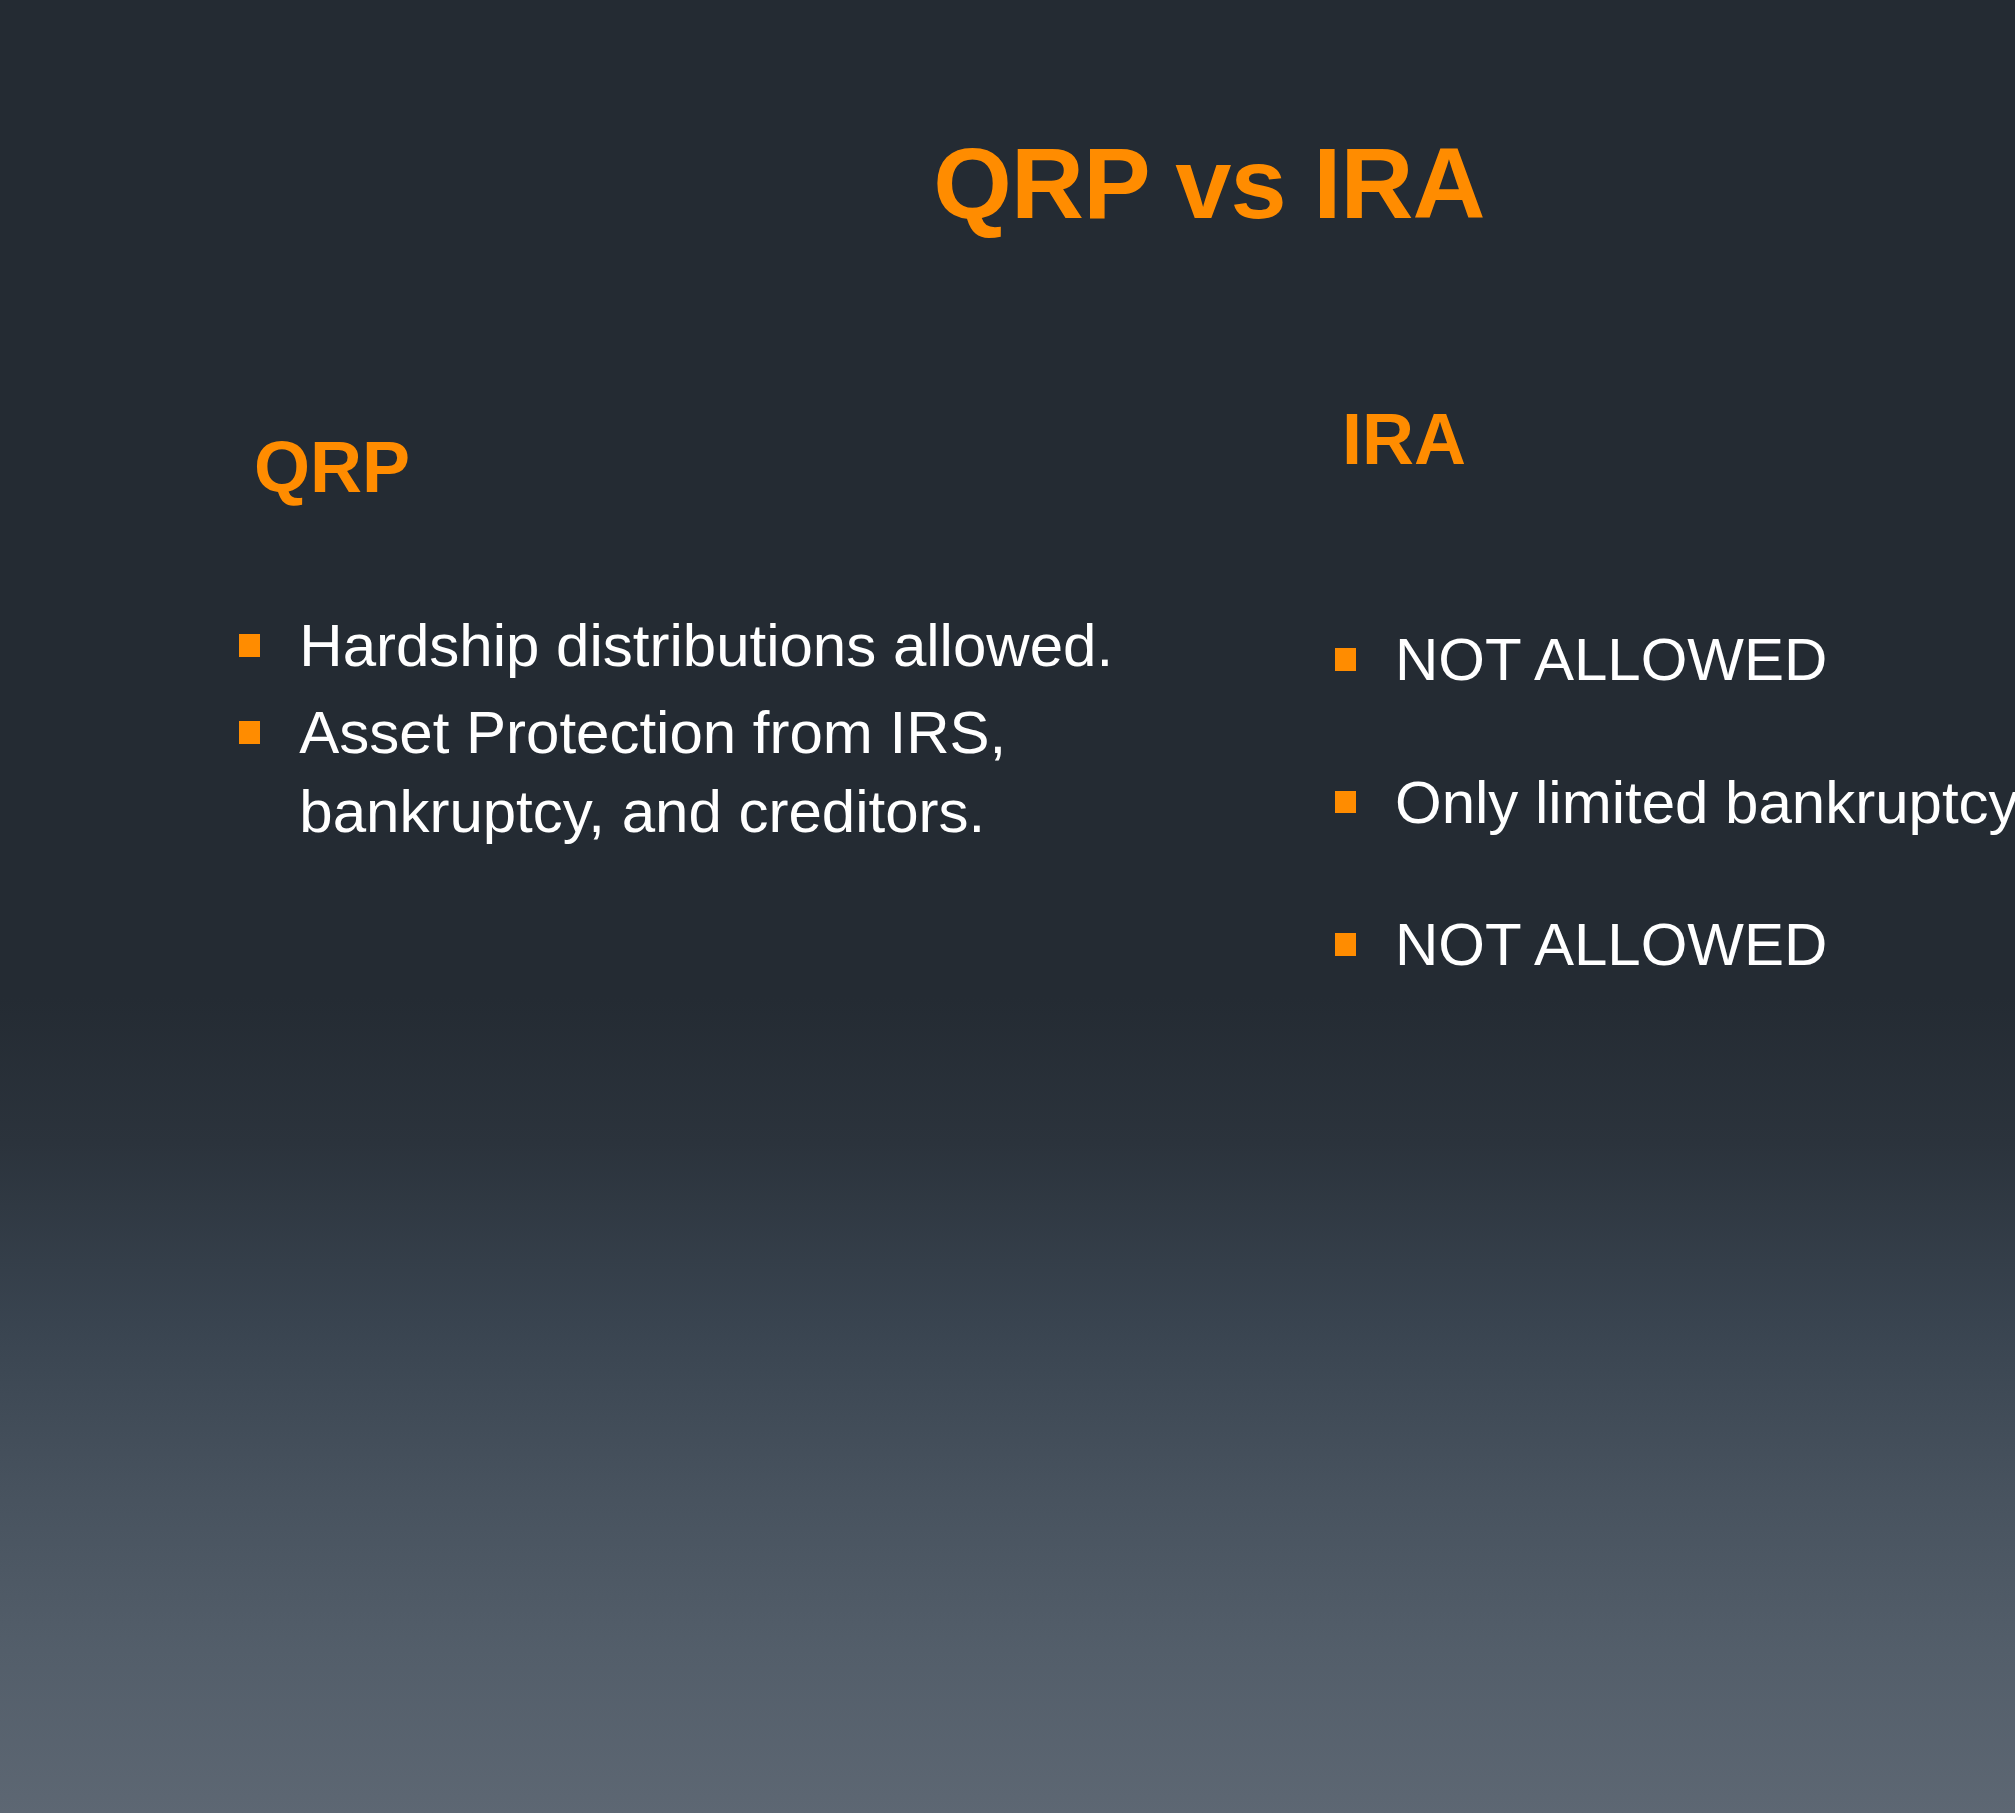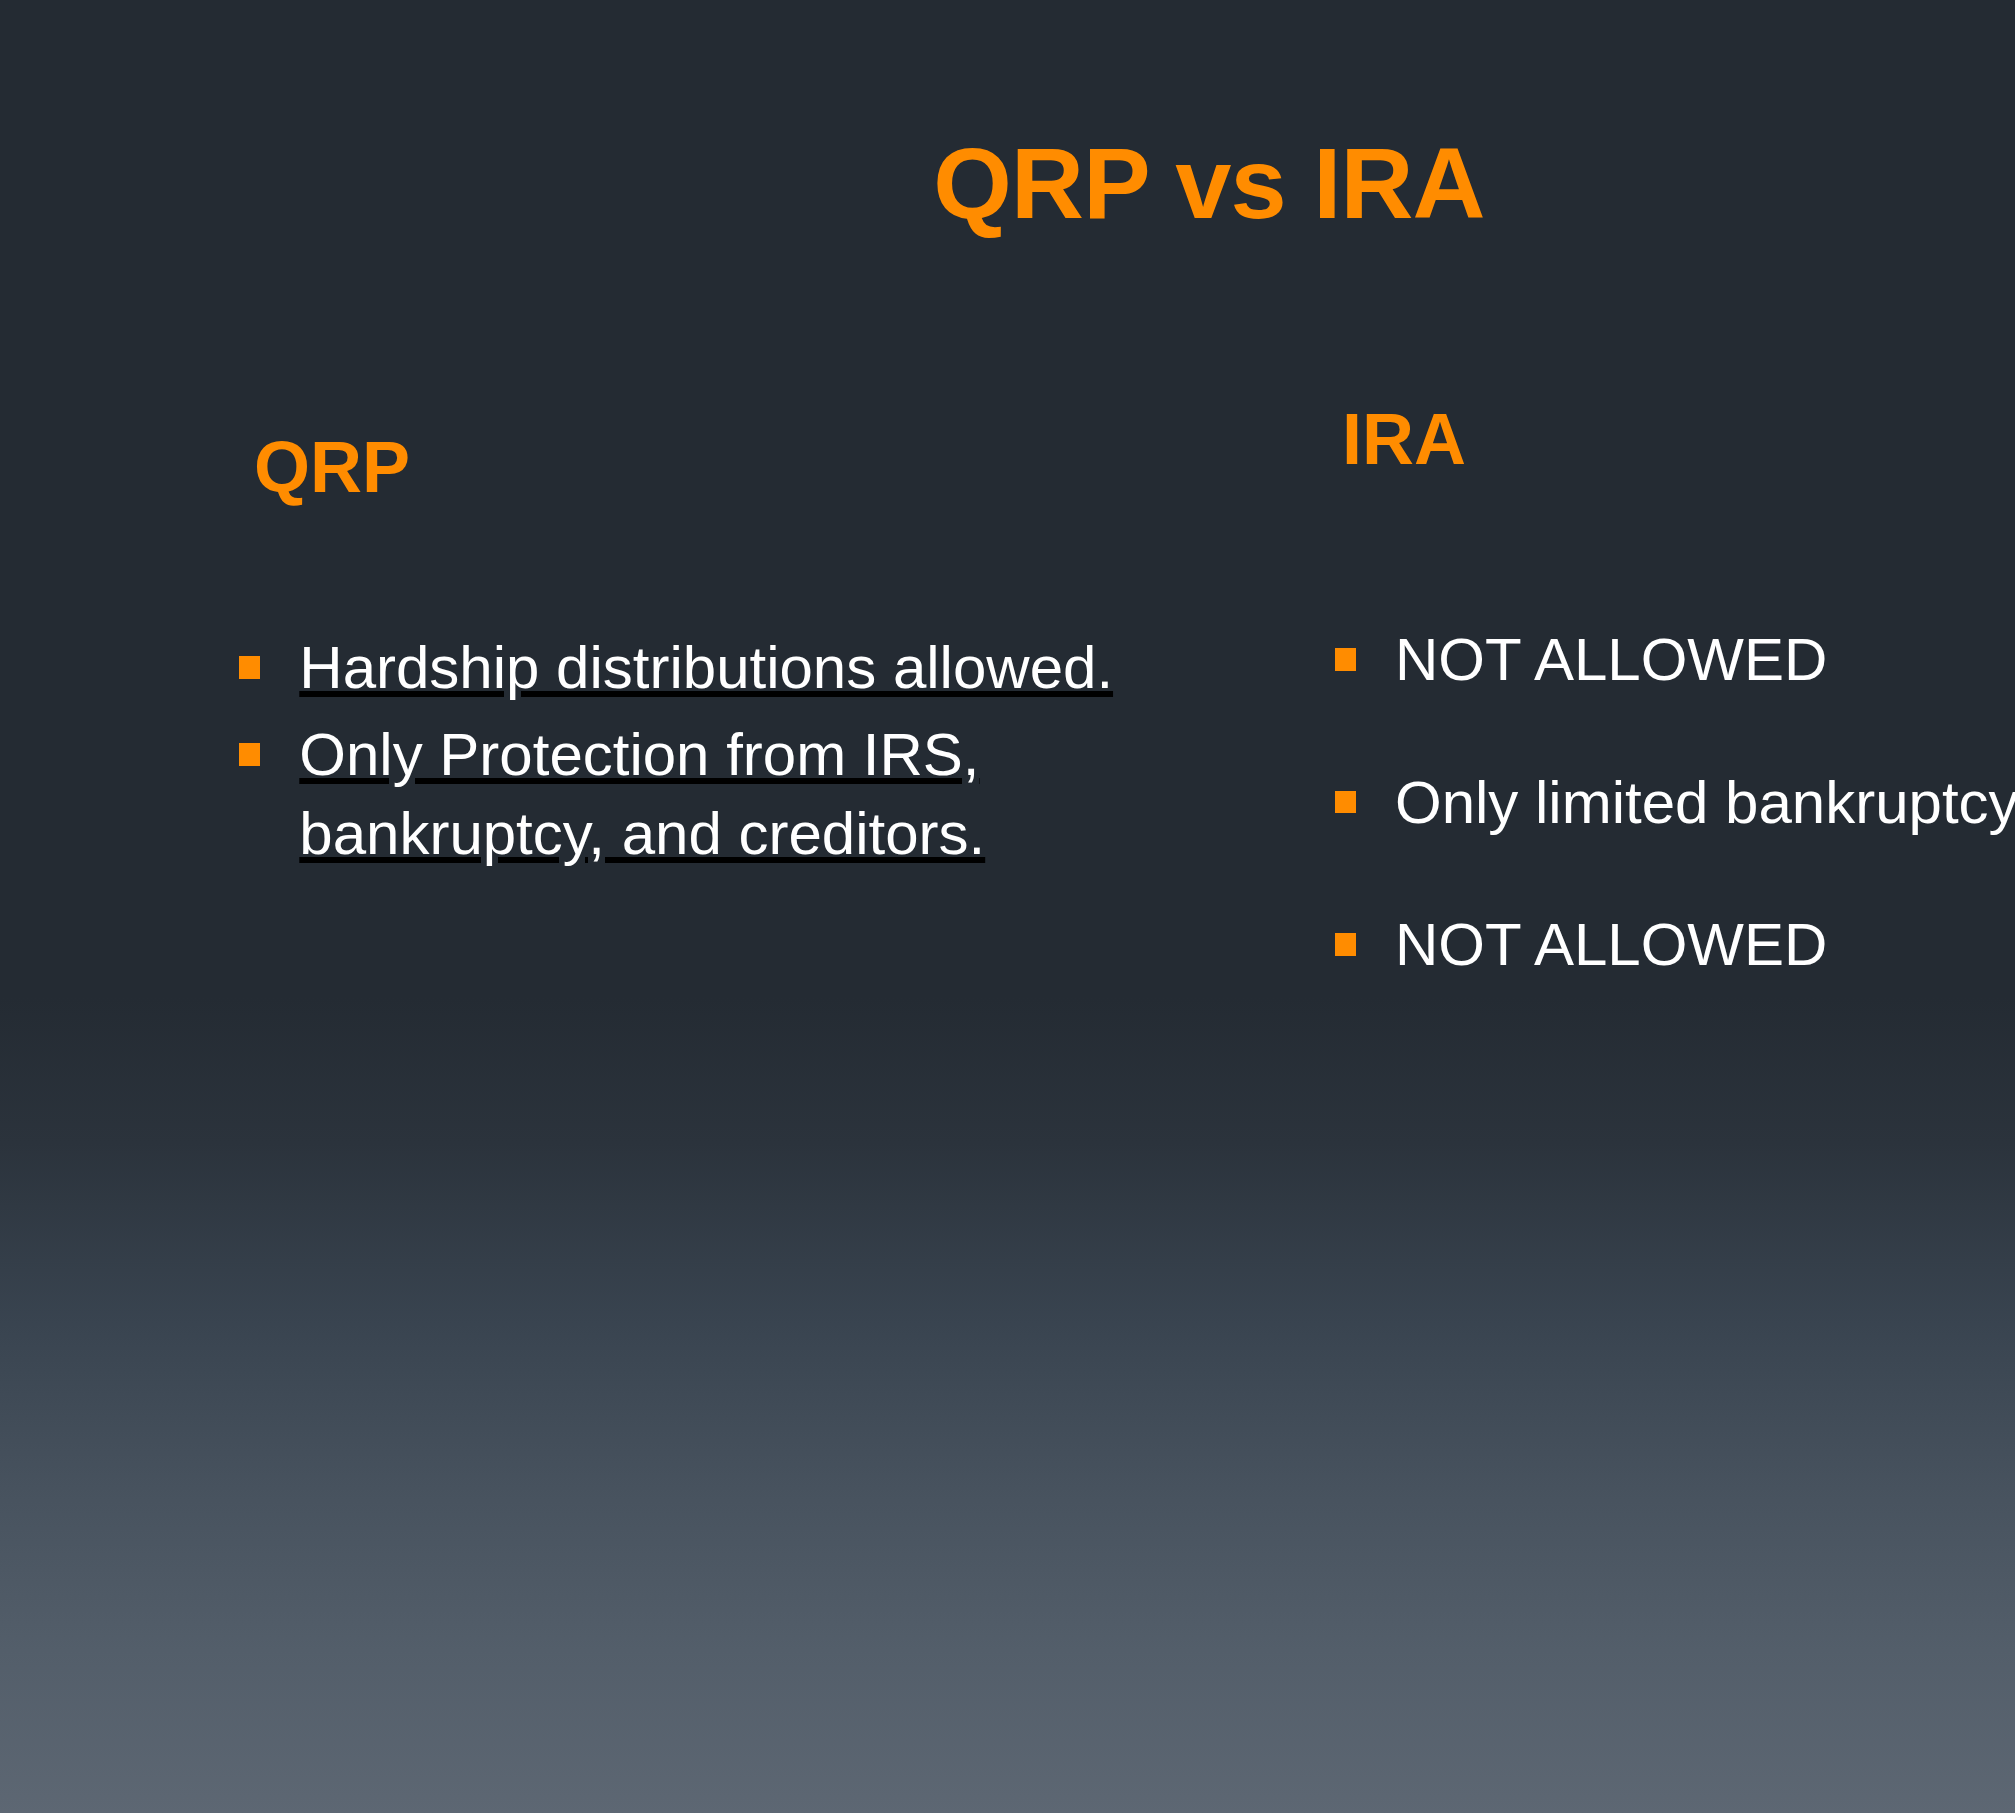--- a/index.html
+++ b/index.html
@@ -72,21 +72,21 @@
   .column-right .col-heading { left: 20px; top: 403px; }
 
   .bullet-list {
     position: absolute;
     left: 0;
     width: 100%;
     list-style: none;
     margin: 0;
     padding: 0;
   }
-  .column-left  .bullet-list { top: 629px; text-decoration: underline; }
+  .column-left  .bullet-list { top: 607px; }
   .column-right .bullet-list { top: 621px; }
 
   .bullet-item {
     position: relative;
     color: #FFFFFF;
     font-size: 60px;
     line-height: 1.31;
     padding-left: 60px;
     margin-bottom: 8.9px;
   }
@@ -118,21 +118,21 @@
 
     <div class="column column-left">
       <div class="col-heading">QRP</div>
       <ul class="bullet-list">
         <li class="bullet-item">
           <span class="bullet-marker"></span>
           <span class="bullet-text">Hardship distributions allowed.</span>
         </li>
         <li class="bullet-item">
           <span class="bullet-marker"></span>
-          <span class="bullet-text">Only Protection from IRS, bankruptcy, and creditors.</span>
+          <span class="bullet-text">Asset Protection from IRS, bankruptcy, and creditors.</span>
         </li>
       </ul>
     </div>
 
     <div class="column column-right">
       <div class="col-heading">IRA</div>
       <ul class="bullet-list">
         <li class="bullet-item">
           <span class="bullet-marker"></span>
           <span class="bullet-text">NOT ALLOWED</span>

